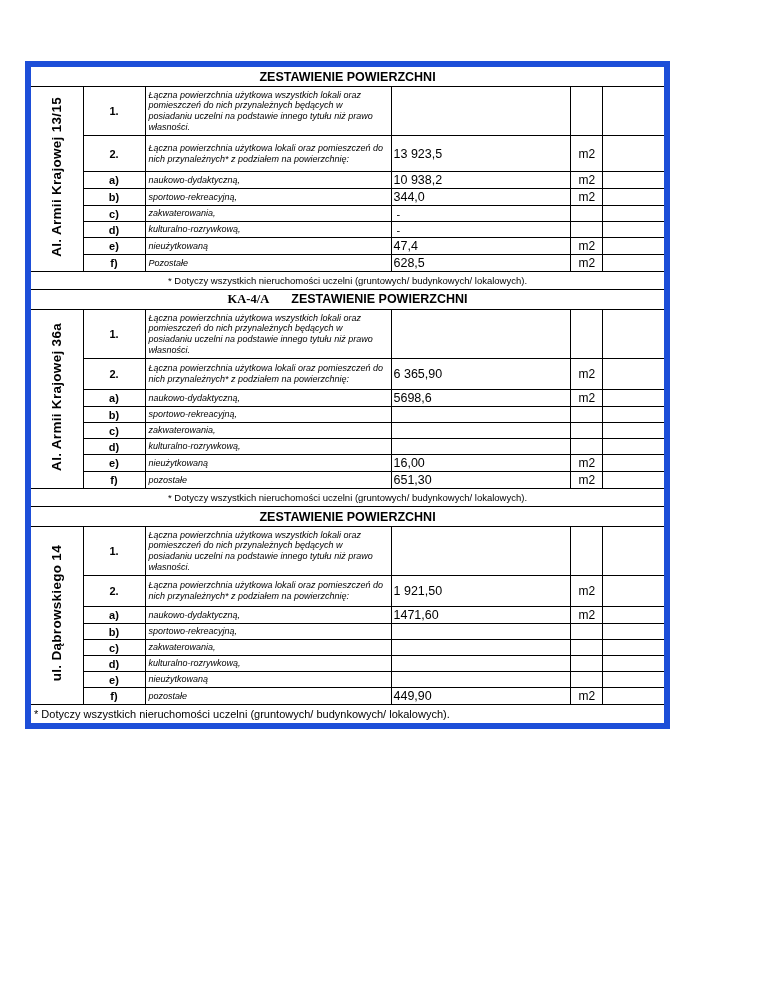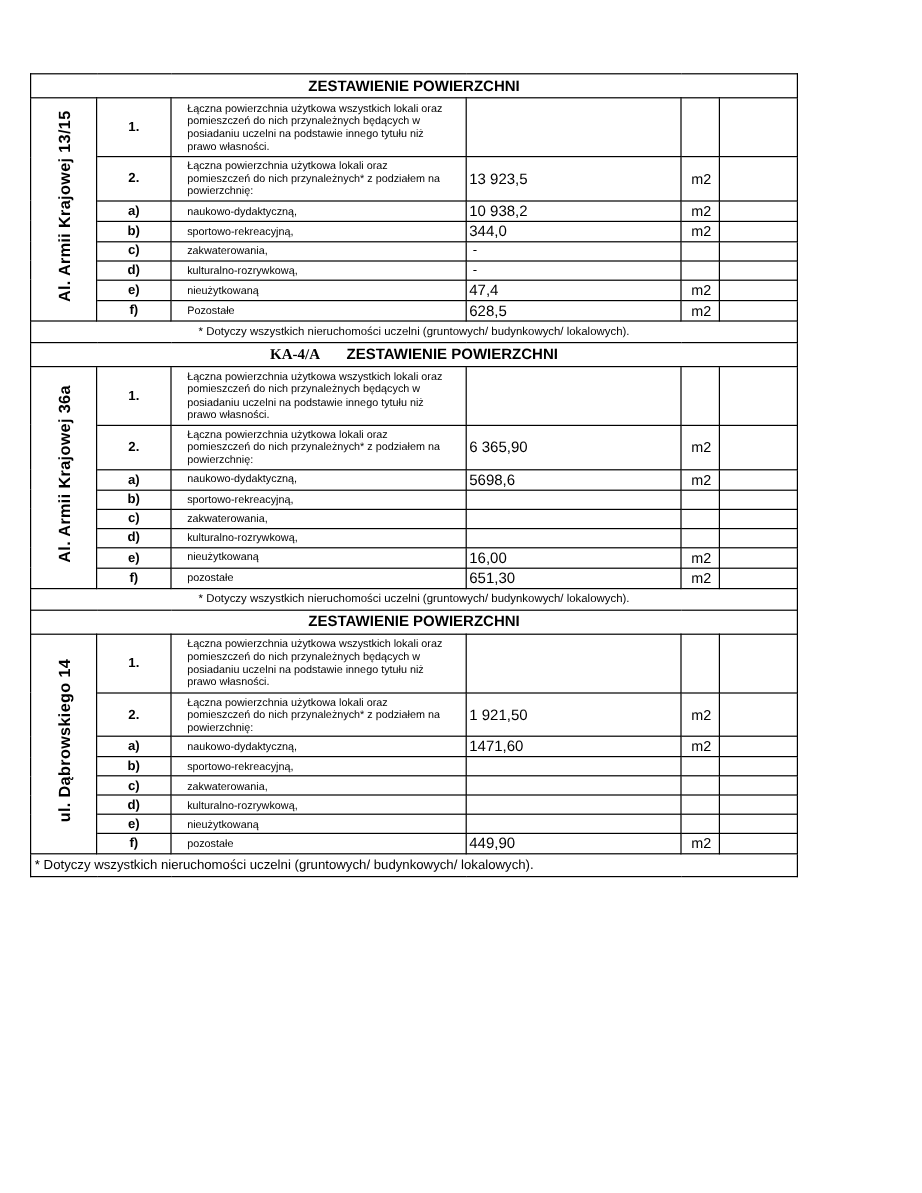--- a/index.html
+++ b/index.html
@@ -9,21 +9,21 @@
     background:#fff;
     font-family:"Liberation Sans", sans-serif;
     color:#000;
     overflow:hidden;
   }
   table.area-table{
     position:absolute;
     left:25px;top:61px;
     width:639px;
     border-collapse:collapse;
-    border:1px solid #1d4ed8;
+    border:6px solid #1d4ed8;
     table-layout:fixed;
   }
   td{border:1px solid #000;vertical-align:middle;overflow:hidden;}
   .sec-header{
     text-align:center;
     font-weight:bold;
     font-size:12.5px;
     height:17px;
     padding:1px 2px;
   }
@@ -40,22 +40,23 @@
   }
   .no{
     text-align:center;
     font-weight:bold;
     font-size:11px;
     padding:1px 2px;
   }
   .desc{
     font-size:9px;
     line-height:1.18;
-    padding:2px 13px;
+    padding:2px 3px;
     vertical-align:middle;
+    font-style:italic;
   }
   .val{
     font-size:12.5px;
     padding:1px 4px 1px 2px;
     white-space:nowrap;
   }
   .val.val-dash{text-align:left;padding-left:5px;font-size:11px;}
   .unit{
     text-align:left;
     font-size:12px;

